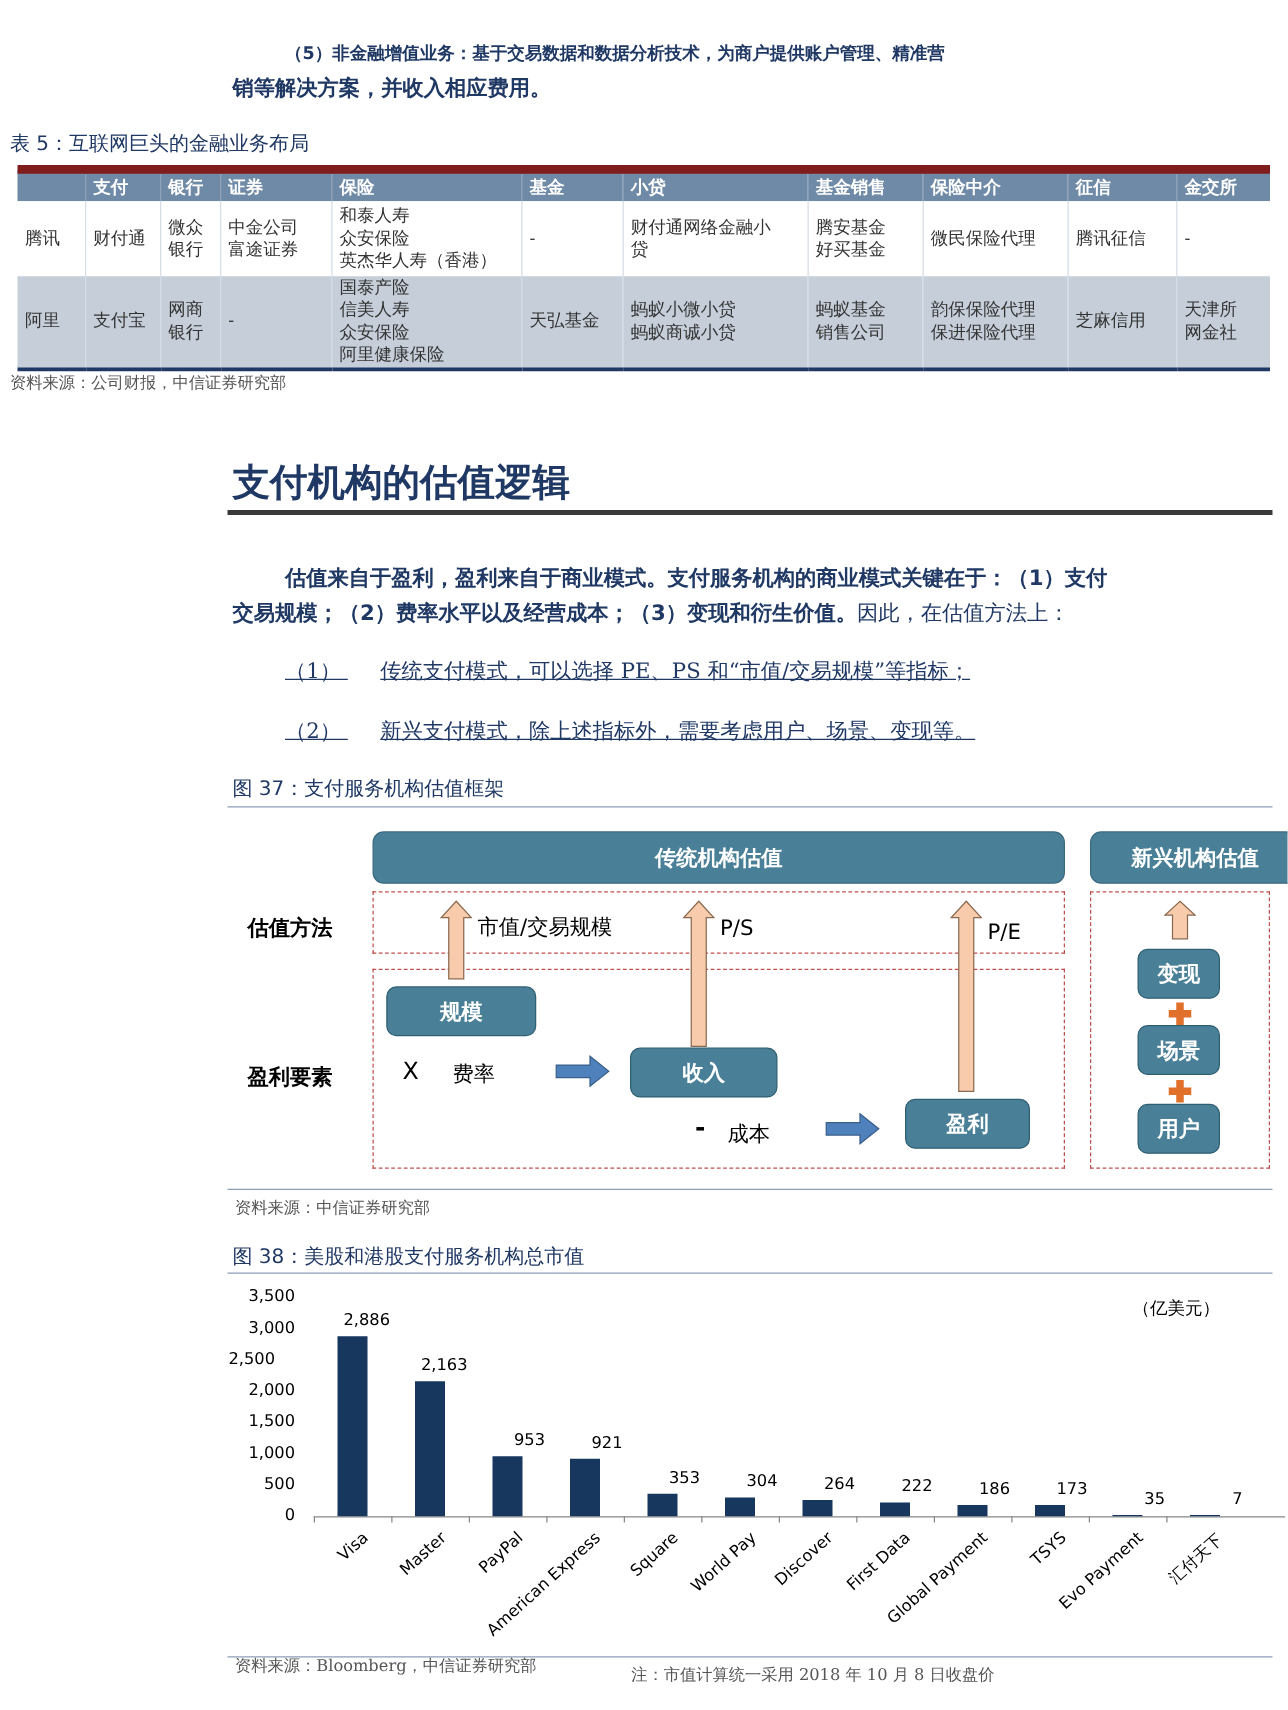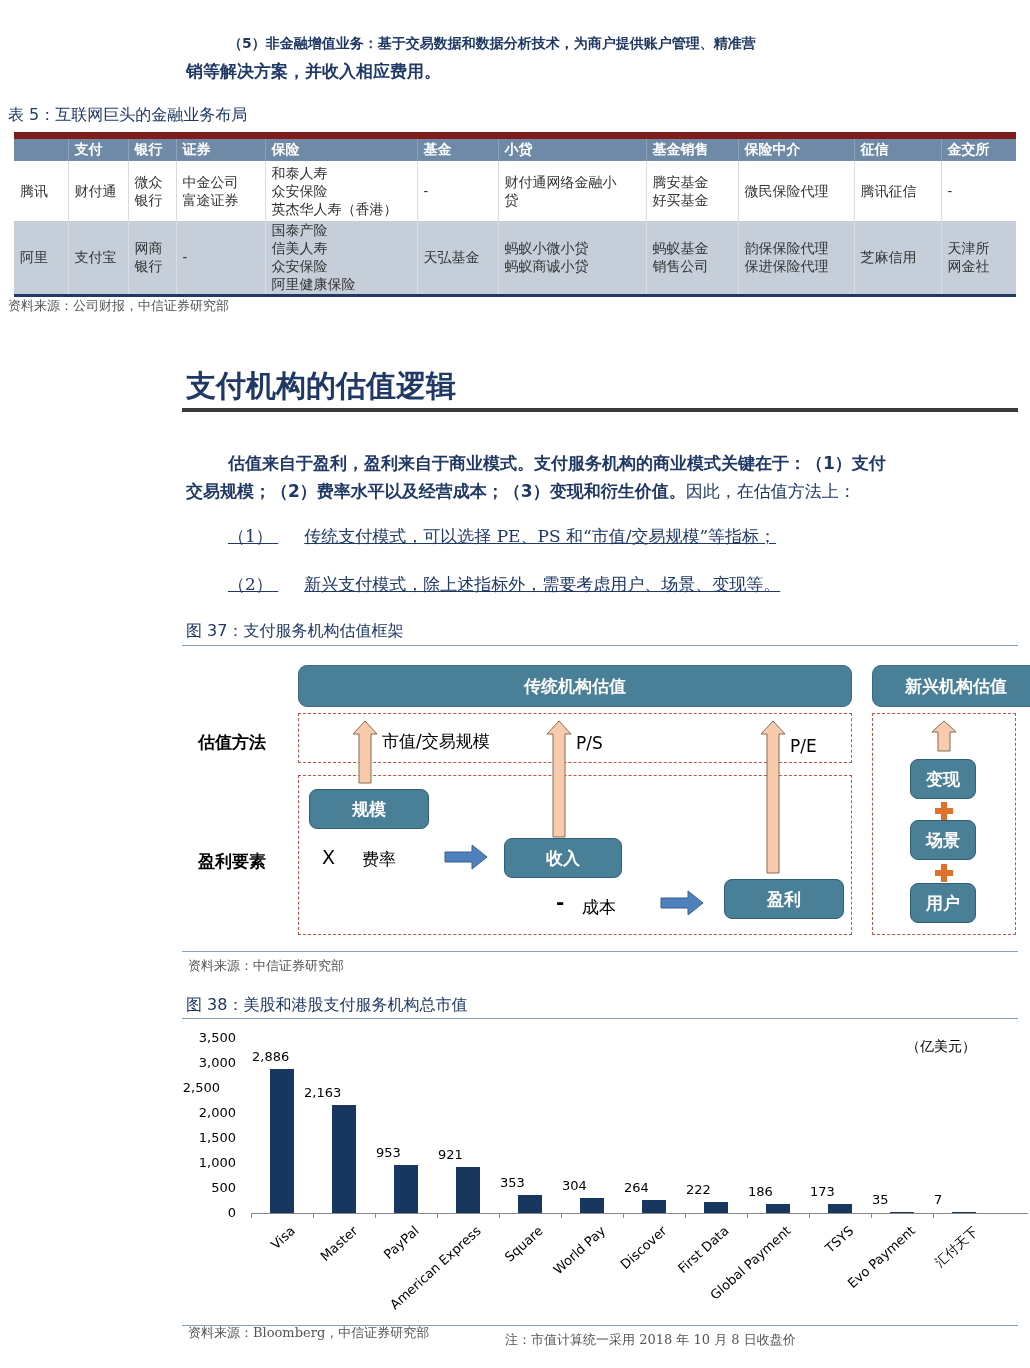--- a/index.html
+++ b/index.html
@@ -38,21 +38,21 @@
   .diag-text { position: absolute; color: #000; font-size: 17px; }
   .up-arrow { position: absolute; }
   .plus { position: absolute; width: 18px; height: 18px; }
   .plus::before, .plus::after { content: ""; position: absolute; background: #e0702a; }
   .plus::before { left: 6px; top: 0; width: 6px; height: 18px; }
   .plus::after { left: 0; top: 6px; width: 18px; height: 6px; }
 
   
   .ytick { position: absolute; font-size: 13px; color: #000; text-align: right; width: 50px; }
   .bar { position: absolute; background: #17375e; }
-  .bar-val { position: absolute; font-size: 13px; color: #000; text-align: left; width: 60px; }
+  .bar-val { position: absolute; font-size: 13px; color: #000; text-align: right; width: 60px; }
   .xlabel { position: absolute; font-size: 13px; color: #000; white-space: nowrap; transform-origin: right top; transform: rotate(-42deg); text-align: right; }
 </style>
 </head>
 <body>
 
 <div class="abs para-bold" style="left:228px; top:28px; font-size:14px;">（5）非金融增值业务：基于交易数据和数据分析技术，为商户提供账户管理、精准营</div>
 <div class="abs para-bold" style="left:186px; top:56px; font-size:17px;">销等解决方案，并收入相应费用。</div>
 
 <div class="abs caption" style="left:8px; top:105px;">表 5：互联网巨头的金融业务布局</div>
 <table class="t5">
@@ -198,21 +198,21 @@
 <svg class="up-arrow" style="left:931px; top:720px;" width="26" height="32">
   <polygon points="13,1 25,12 19,12 19,31 7,31 7,12 1,12" fill="#f8cbad" stroke="#8a6a50" stroke-width="1"></polygon>
 </svg>
 
 <div class="diag-text" style="left:382px; top:730px;">市值/交易规模</div>
 <div class="diag-text" style="left:576px; top:733px;">P/S</div>
 <div class="diag-text" style="left:790px; top:736px;">P/E</div>
 
 <div class="node" style="left:309px; top:789px; width:120px; height:40px;">规模</div>
 <div class="node" style="left:504px; top:838px; width:118px; height:40px;">收入</div>
-<div class="node" style="left:724px; top:879px; width:120px; height:40px;">盈利</div>
+<div class="node" style="left:724px; top:879px; width:100px; height:40px;">盈利</div>
 
 <div class="diag-text" style="left:322px; top:846px; font-size:19px;">X</div>
 <div class="diag-text" style="left:362px; top:848px;">费率</div>
 <div class="diag-text" style="left:556px; top:890px; font-weight:bold; font-size:20px;">-</div>
 <div class="diag-text" style="left:582px; top:896px;">成本</div>
 
 <svg class="abs" style="left:444px; top:844px;" width="44" height="26">
   <polygon points="1,8 28,8 28,1 43,13 28,25 28,18 1,18" fill="#4f81bd" stroke="#3a5f8a" stroke-width="1"></polygon>
 </svg>
 <svg class="abs" style="left:660px; top:890px;" width="44" height="26">
@@ -240,21 +240,21 @@
     <div class="ytick" style="left: 186px; top: 1105px;">2,000</div>
     <div class="ytick" style="left: 186px; top: 1130px;">1,500</div>
     <div class="ytick" style="left: 186px; top: 1155px;">1,000</div>
     <div class="ytick" style="left: 186px; top: 1180px;">500</div>
     <div class="ytick" style="left: 186px; top: 1205px;">0</div>
     <div class="bar" style="left: 270px; width: 24px; top: 1068.7px; height: 144.3px; background: rgb(23, 55, 94);"></div>
     <div class="bar-val" style="left: 252px; top: 1048.7px;">2,886</div>
     <div class="abs" style="left: 251px; top: 1213px; width: 1px; height: 5px; background: rgb(136, 136, 136);"></div>
     <div class="xlabel" style="right: 742px; top: 1223px;">Visa</div>
     <div class="bar" style="left: 332px; width: 24px; top: 1104.85px; height: 108.15px; background: rgb(23, 55, 94);"></div>
-    <div class="bar-val" style="left: 304px; top: 1084.85px;">2,163</div>
+    <div class="bar-val" style="left: 314px; top: 1084.85px;">2,163</div>
     <div class="abs" style="left: 313px; top: 1213px; width: 1px; height: 5px; background: rgb(136, 136, 136);"></div>
     <div class="xlabel" style="right: 680px; top: 1223px;">Master</div>
     <div class="bar" style="left: 394px; width: 24px; top: 1165.35px; height: 47.65px; background: rgb(23, 55, 94);"></div>
     <div class="bar-val" style="left: 376px; top: 1145.35px;">953</div>
     <div class="abs" style="left: 375px; top: 1213px; width: 1px; height: 5px; background: rgb(136, 136, 136);"></div>
     <div class="xlabel" style="right: 618px; top: 1223px;">PayPal</div>
     <div class="bar" style="left: 456px; width: 24px; top: 1166.95px; height: 46.05px; background: rgb(23, 55, 94);"></div>
     <div class="bar-val" style="left: 438px; top: 1146.95px;">921</div>
     <div class="abs" style="left: 437px; top: 1213px; width: 1px; height: 5px; background: rgb(136, 136, 136);"></div>
     <div class="xlabel" style="right: 556px; top: 1223px;">American Express</div>

